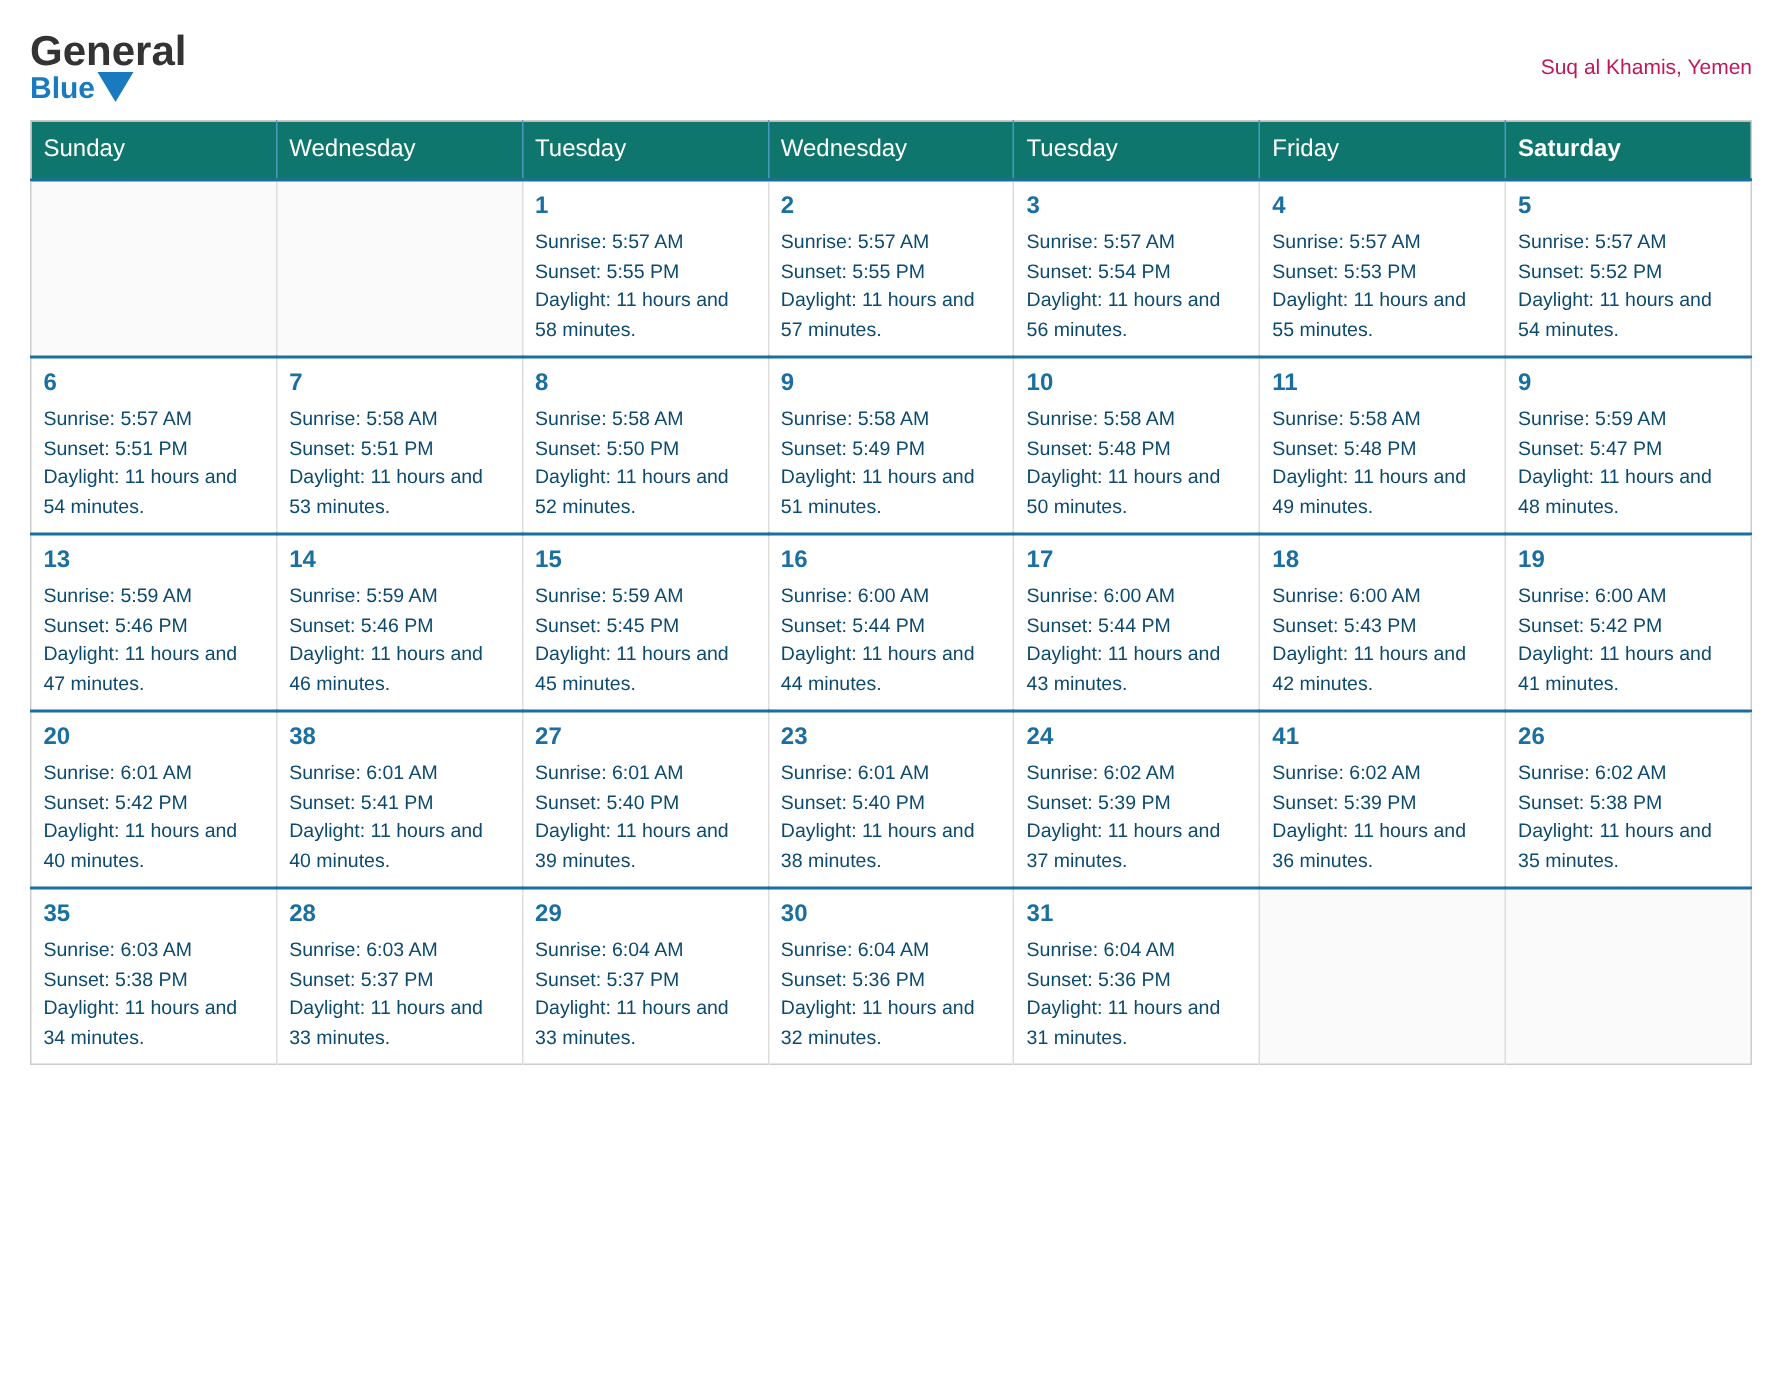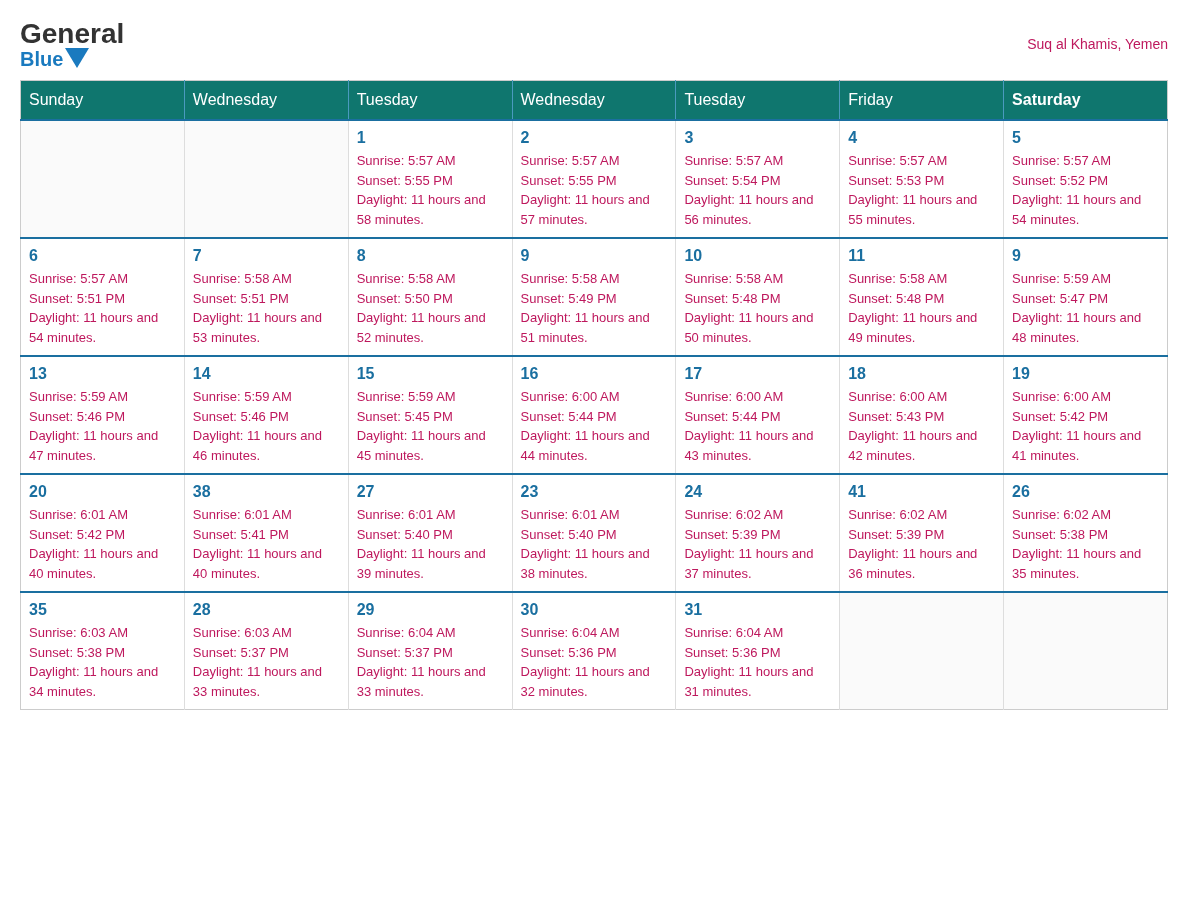--- a/index.html
+++ b/index.html
@@ -93,21 +93,21 @@
       border-right: none;
     }
     .day-number {
       font-size: 16px;
       color: #1a6fa0;
       font-weight: bold;
       margin-bottom: 4px;
     }
     .day-info {
       font-size: 13px;
-      color: #be185d;
+      color: #0c4a6e;
       line-height: 1.5;
     }
     .empty-cell {
       background: #fafafa;
     }
   </style>
 </head>
 <body>
 
 <div class="header">

